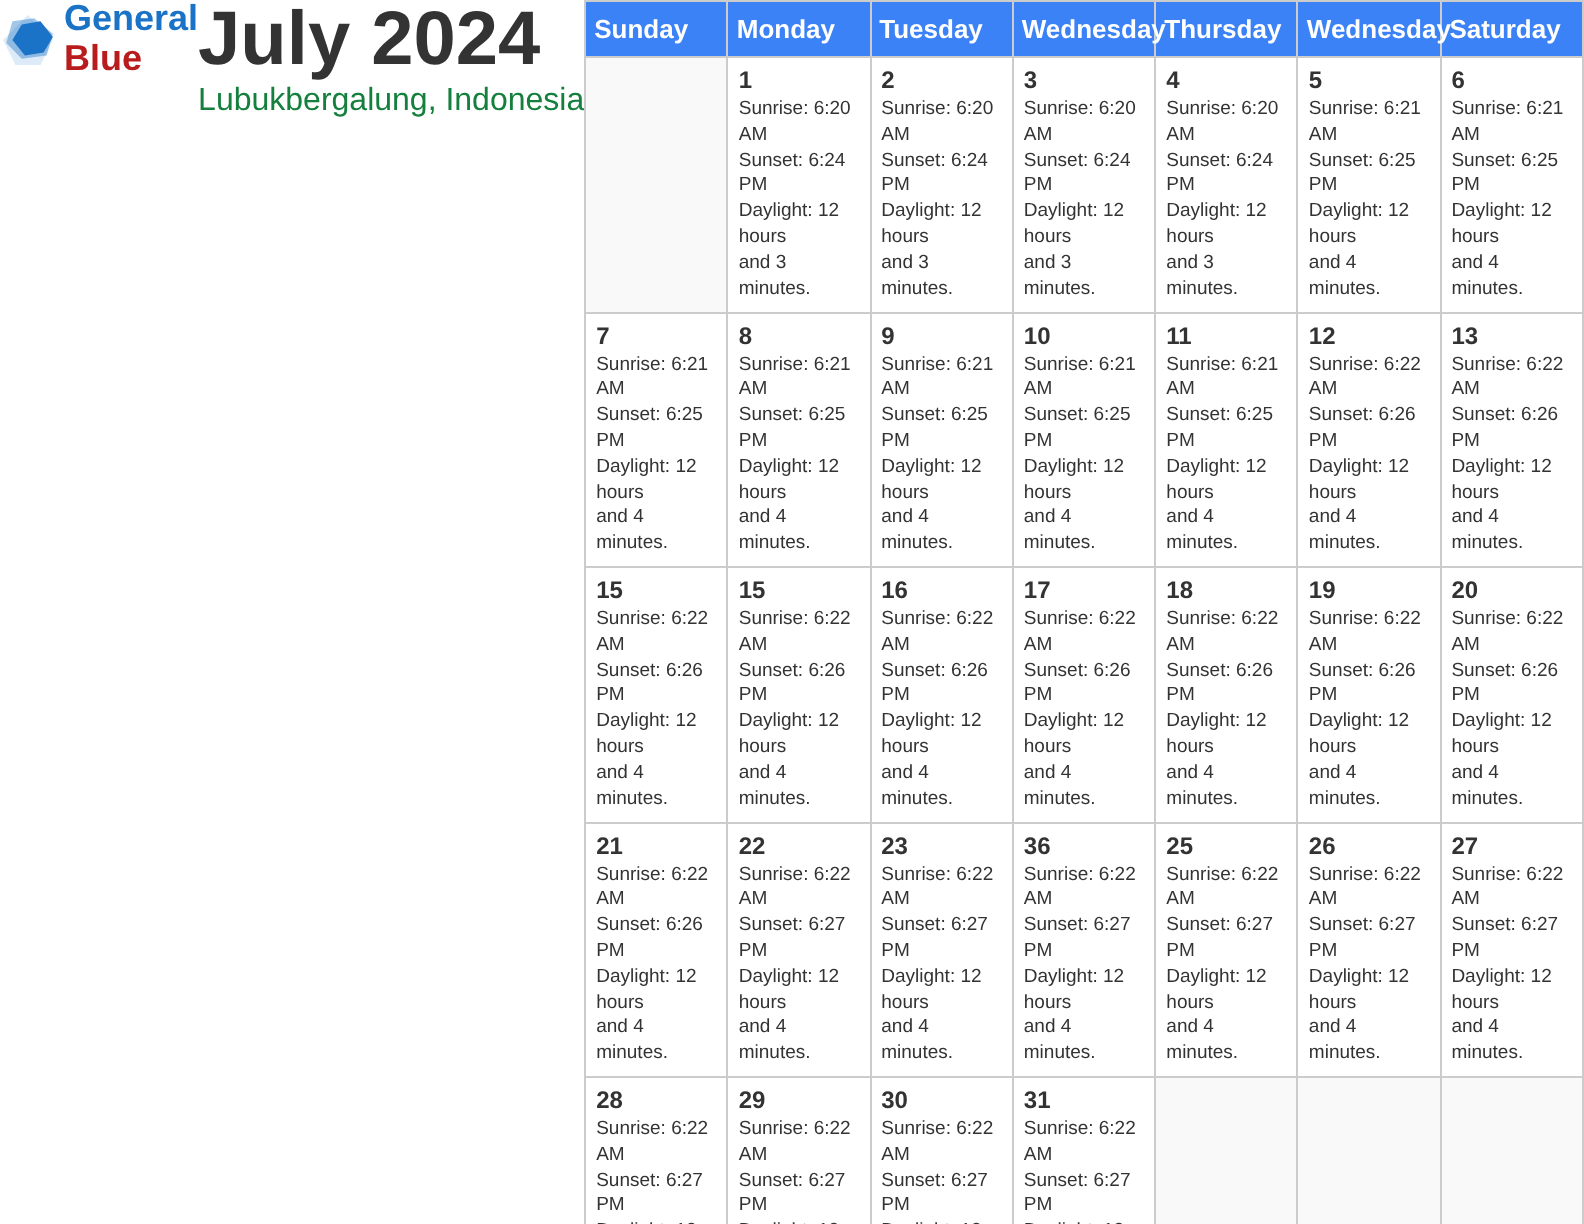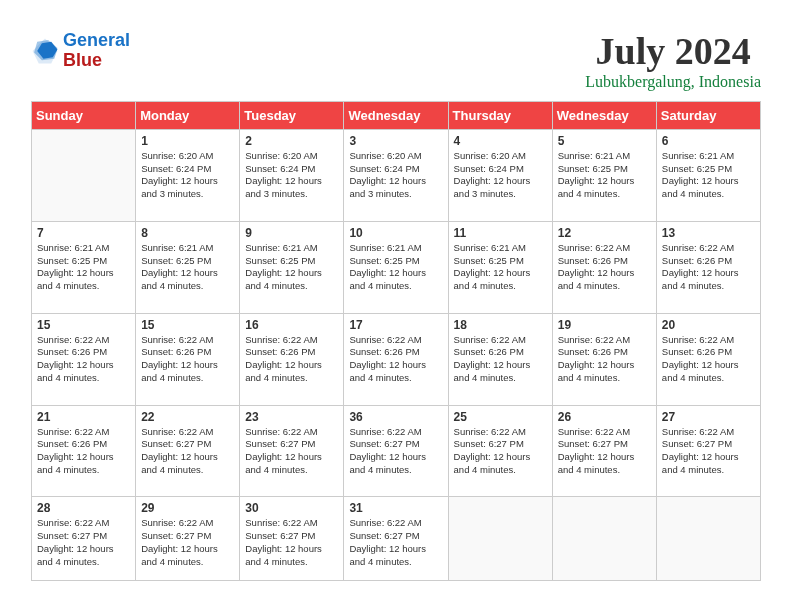--- a/index.html
+++ b/index.html
@@ -6,23 +6,23 @@
     body {
       width: 792px;
       height: 612px;
       font-family: Arial, sans-serif;
       background: #fff;
       overflow: hidden;
     }
     .page {
       width: 792px;
       height: 612px;
-      padding: 31px;
+      padding: 0;
       display: flex;
-      flex-direction: column;
+      flex-direction: row;
     }
     .header {
       display: flex;
       align-items: flex-start;
       justify-content: space-between;
       margin-bottom: 10px;
     }
     .logo {
       display: flex;
       align-items: center;
@@ -35,42 +35,41 @@
       line-height: 1.1;
     }
     .logo-text span {
       color: #1a73c7;
     }
     .logo-icon {
       width: 28px;
       height: 28px;
     }
     .title-block {
-      text-align: center;
-      font-family: Liberation Serif, serif;
+      text-align: left;
     }
     .month-title {
       font-size: 38px;
       font-weight: bold;
       color: #333;
       line-height: 1.1;
     }
     .location {
       font-size: 16px;
       color: #15803d;
     }
     .calendar {
       flex: 1;
       border: 1px solid #ccc;
       border-collapse: collapse;
       width: 100%;
       table-layout: fixed;
     }
     .calendar th {
-      background-color: #ef4444;
+      background-color: #3b82f6;
       color: #fff;
       font-size: 13px;
       font-weight: bold;
       padding: 6px 4px;
       text-align: left;
       border: 1px solid #ccc;
     }
     .calendar td {
       vertical-align: top;
       border: 1px solid #ccc;

